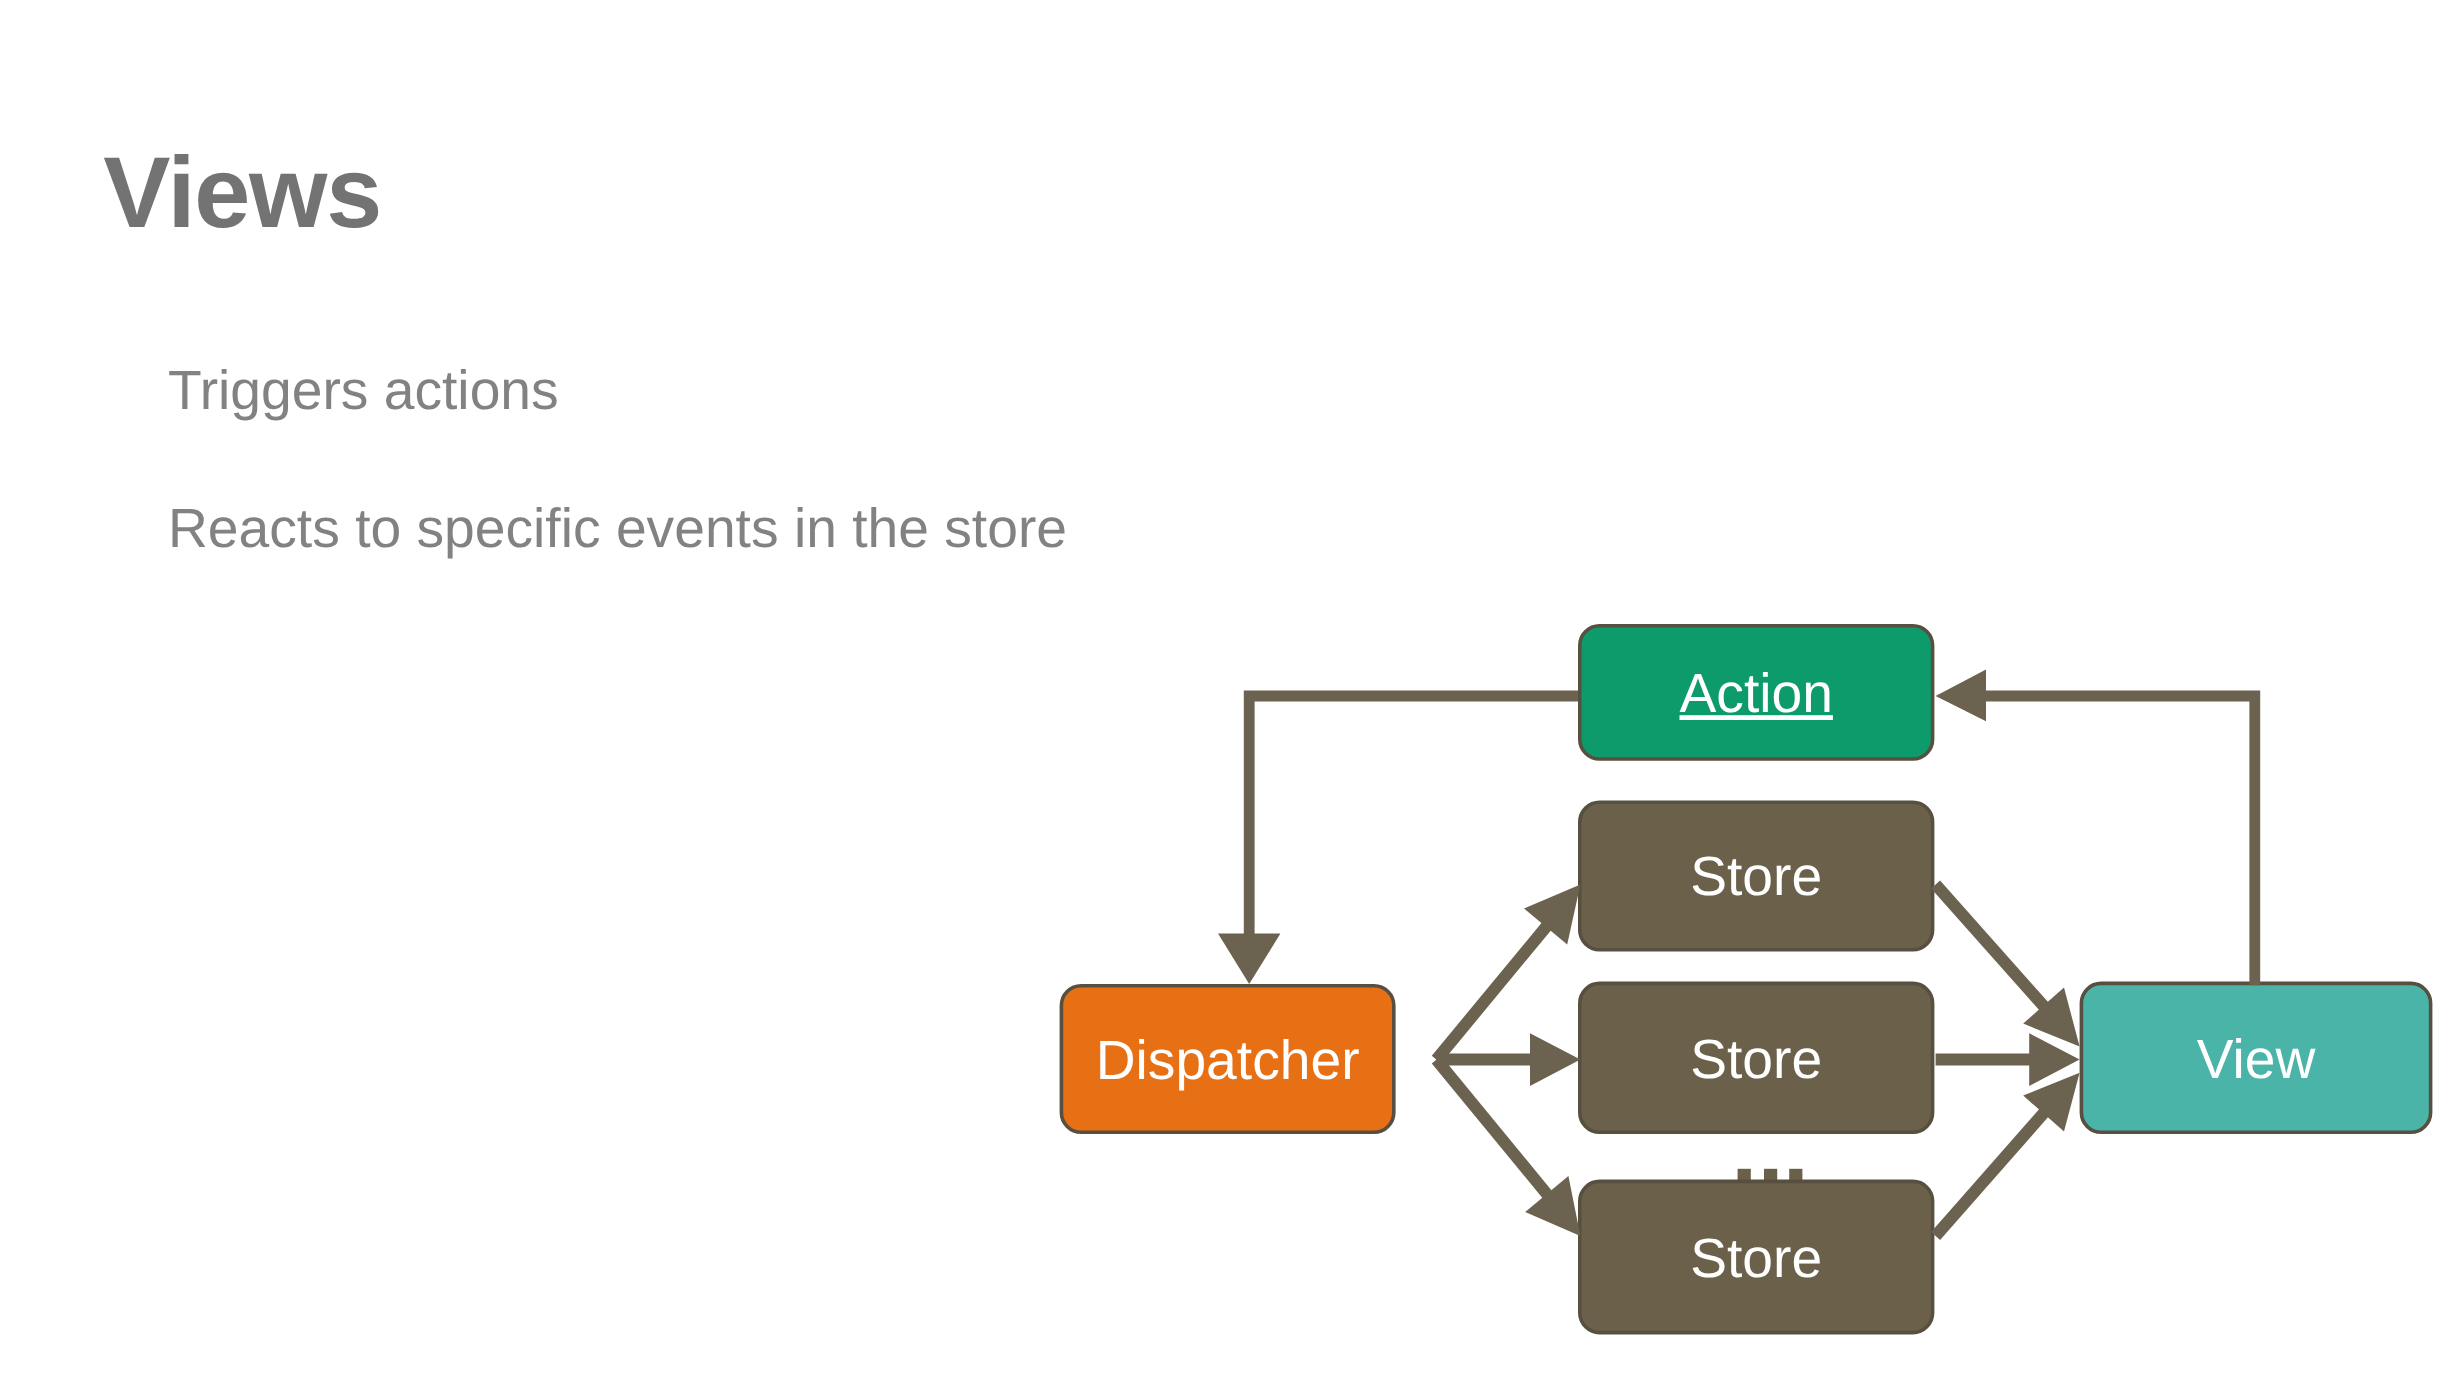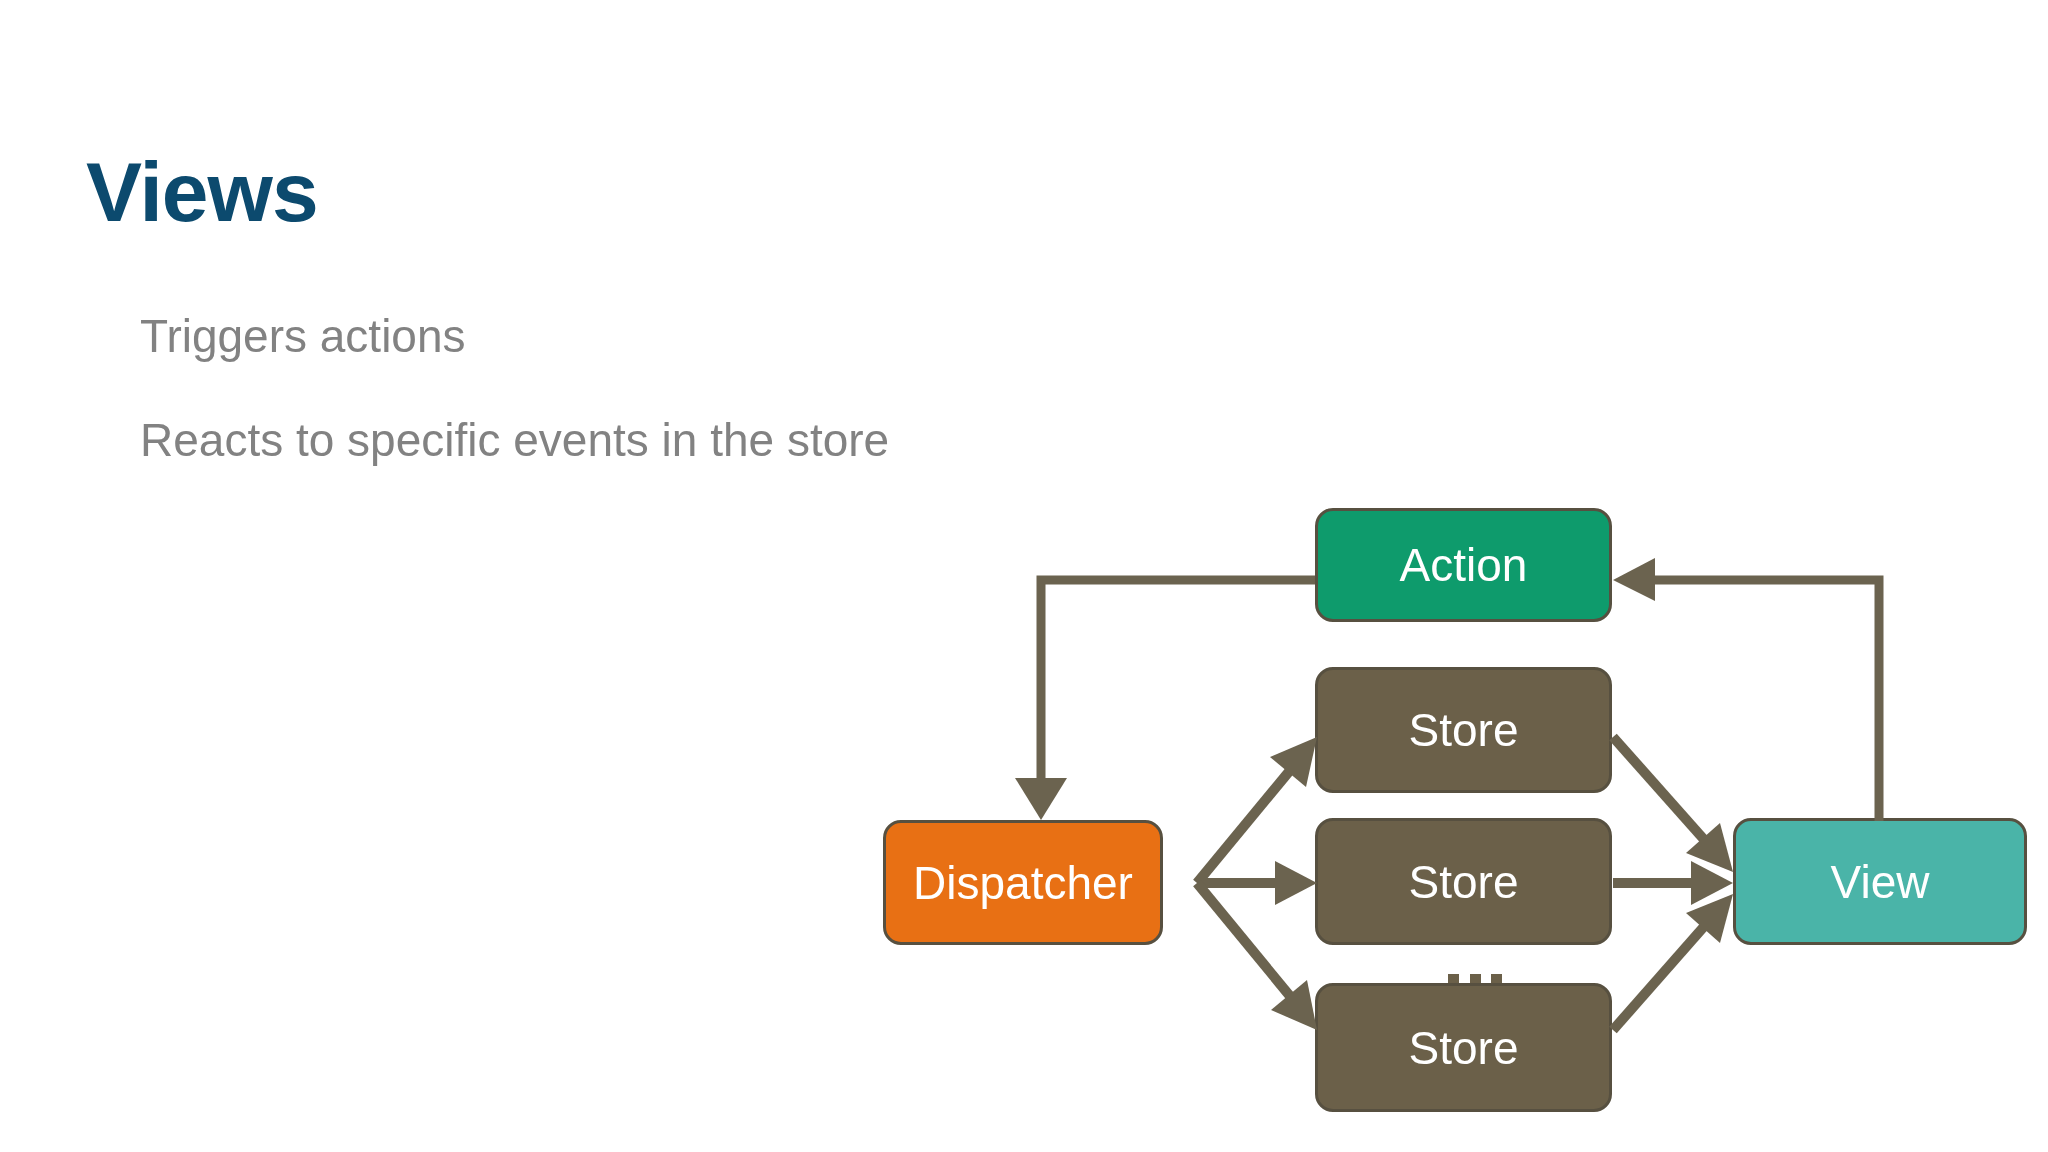--- a/index.html
+++ b/index.html
@@ -22,21 +22,21 @@
     line-height: 1.0;
   }
   .bullet {
     position: absolute;
     left: 140px;
     margin: 0;
     font-size: 46px;
     font-weight: 400;
     line-height: 1.1;
   }
-  .bullet-1 { top: 311px; }
+  .bullet-1 { top: 300px; }
   .bullet-2 { top: 415px; }
 
   .diagram { position: absolute; inset: 0; }
 
   .arrows-layer {
     position: absolute;
     left: 0; top: 0;
     width: 2048px; height: 1152px;
     z-index: 2;
     pointer-events: none;
@@ -47,21 +47,21 @@
     box-sizing: border-box;
     border: 3px solid;
     border-radius: 18px;
     display: flex;
     align-items: center;
     justify-content: center;
     font-size: 46px;
     line-height: 1;
     z-index: 1;
   }
-  .node-action     { left: 1315px; top: 508px; width: 297px; height: 114px; }
+  .node-action     { left: 1315px; top: 520px; width: 297px; height: 114px; text-decoration: underline; }
   .node-store-1    { left: 1315px; top: 667px; width: 297px; height: 126px; }
   .node-store-2    { left: 1315px; top: 818px; width: 297px; height: 127px; }
   .node-store-3    { left: 1315px; top: 983px; width: 297px; height: 129px; }
   .node-dispatcher { left:  883px; top: 820px; width: 280px; height: 125px; }
   .node-view       { left: 1733px; top: 818px; width: 294px; height: 127px; }
 
   .ellipsis-dots {
     position: absolute;
     left: 1448px;
     top: 974px;
@@ -75,21 +75,21 @@
     display: block;
     width: 11px;
     height: 11px;
   }
 </style>
 </head>
 <body>
 
 <div class="slide">
 
-  <h1 class="slide-title" style="color: #0c4a6e; margin-top: 32px;">Views</h1>
+  <h1 class="slide-title" style="color: #737373;">Views</h1>
 
   <p class="bullet bullet-1" style="color: rgb(130, 130, 130);">Triggers actions</p>
 
   <p class="bullet bullet-2" style="color: rgb(130, 130, 130);">Reacts to specific events in the store</p>
 
   <div class="diagram">
 
     <svg class="arrows-layer" viewBox="0 0 2048 1152">
 
       <g fill="none" stroke-width="9" stroke-linejoin="miter" stroke="#6B634F">

